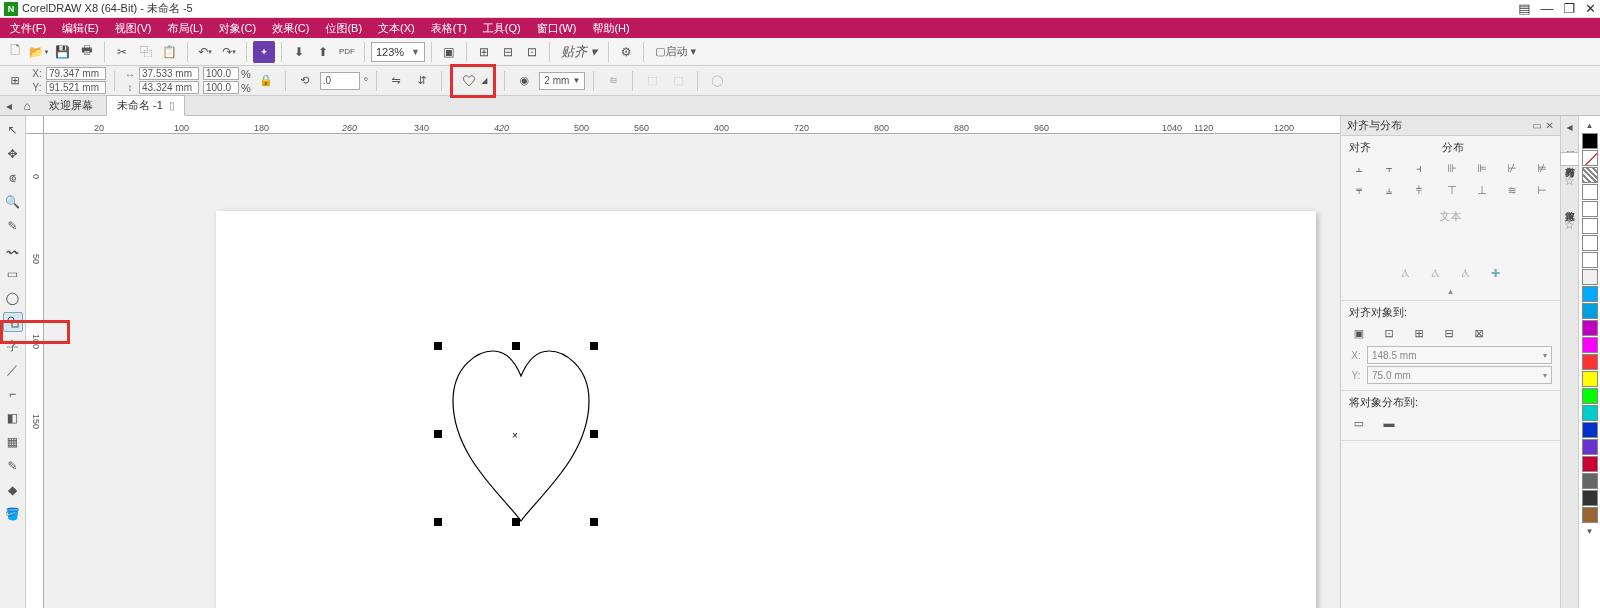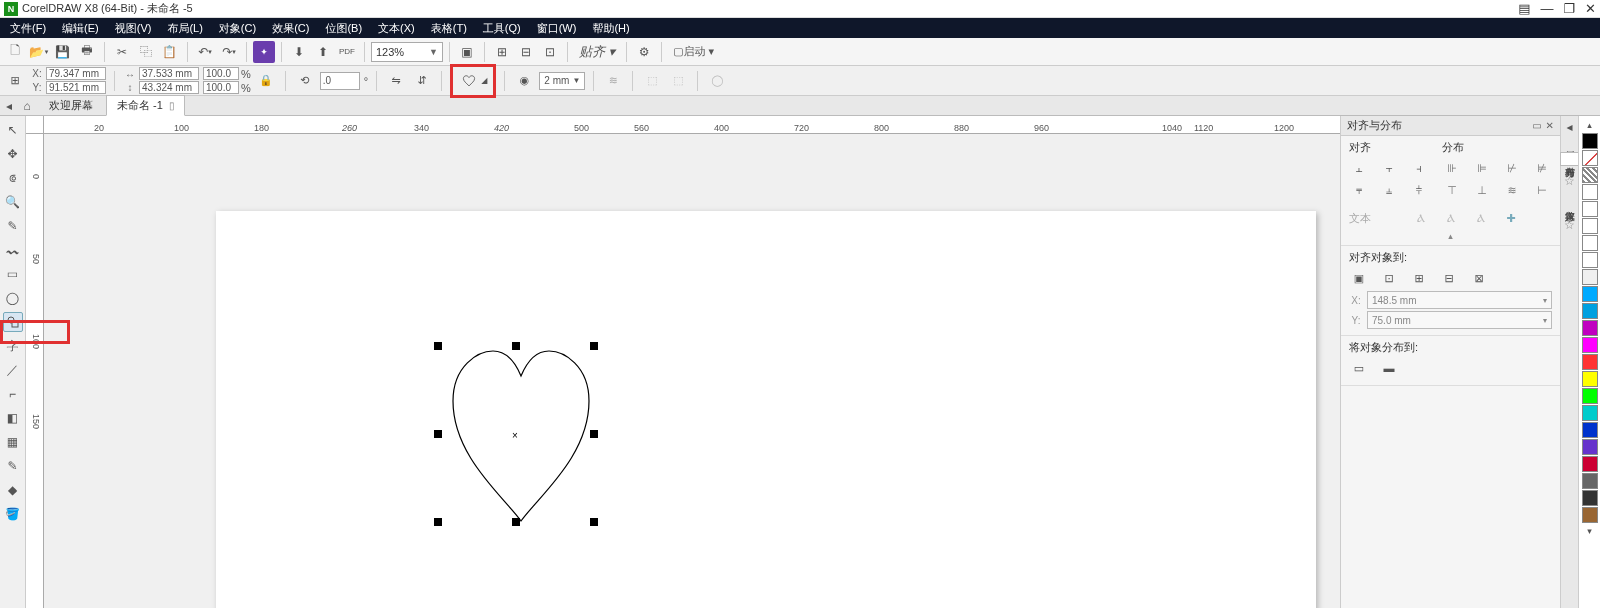--- a/index.html
+++ b/index.html
@@ -6,28 +6,28 @@
   body { width: 1600px; height: 608px; background: #f0f0f0; overflow: hidden; font-size: 12px; color: #333; }
 
   
   .titlebar { height: 18px; background: #fff; display: flex; align-items: center; padding: 0 4px; border-bottom: 1px solid #ddd; }
   .titlebar .logo { width: 14px; height: 14px; background: #1a8f1a; margin-right: 4px; display:flex;align-items:center;justify-content:center;color:#fff;font-size:9px;font-weight:bold;}
   .titlebar .title { font-size: 11px; color: #333; flex: 1; }
   .titlebar .winbtns { display: flex; gap: 10px; font-size: 13px; color:#333;}
   .titlebar .winbtns span { cursor: pointer; }
 
   
-  .menubar { height: 20px; background: #0f172a; display: flex; align-items: flex-end; padding: 0 2px; }
+  .menubar { height: 20px; background: #be185d; display: flex; align-items: flex-end; padding: 0 2px; }
   .menubar .menu-item { color: #fff; font-size: 11px; padding: 2px 8px; cursor: pointer; }
 
   
   .toolbar1 { height: 28px; background: #f5f5f5; border-bottom: 1px solid #ccc; display: flex; align-items: center; padding: 0 4px; gap: 2px; }
   .tb-btn { width: 22px; height: 22px; display: flex; align-items: center; justify-content: center; color:#555; cursor:pointer; border:1px solid transparent; border-radius:2px;}
   .tb-sep { width: 1px; height: 20px; background: #ccc; margin: 0 4px; }
-  .zoom-box { width: 72px; height: 20px; border: 1px solid #aaa; font-size: 11px; padding: 0 4px; background:#fff; display:flex; align-items:center; justify-content:space-between;}
+  .zoom-box { width: 54px; height: 20px; border: 1px solid #aaa; font-size: 11px; padding: 0 4px; background:#fff; display:flex; align-items:center; justify-content:space-between;}
   .zoom-box .dd { font-size:9px; color:#666; }
 
   
   .propbar { height: 30px; background: #f0f0f0; border-bottom: 1px solid #ccc; display: flex; align-items: center; padding: 0 4px; gap: 4px; font-size:11px; color:#555;}
   .coord-group { display:flex; flex-direction:column; gap:1px; }
   .coord-row { display:flex; align-items:center; gap:2px; }
   .coord-row .lbl { width:14px; text-align:center; font-size:10px; color:#666;}
   .coord-input { width: 60px; height: 13px; border:1px solid #aaa; background:#fff; font-size:10px; padding:0 2px; display:flex; align-items:center;}
   .small-input { width:36px; height:13px; border:1px solid #aaa; background:#fff; font-size:10px; padding:0 2px; display:flex;align-items:center;}
   .rot-input { width:40px; height:18px; border:1px solid #aaa; background:#fff; font-size:10px; padding:0 2px; display:flex;align-items:center;}
@@ -356,21 +356,21 @@
             <div class="dist-icon">⊭</div>
           </div>
           <div class="icon-row">
             <div class="dist-icon">⊤</div>
             <div class="dist-icon">⊥</div>
             <div class="dist-icon">≋</div>
             <div class="dist-icon">⊢</div>
           </div>
         </div>
       </div>
-      <div style="display:flex; gap:40px; margin-top:6px; align-items:center;">
+      <div style="display:flex; gap:40px; margin-top:6px; align-items:center;flex-direction:column;">
         <span style="color:#aaa;">文本</span>
         <div style="display:flex; gap:10px;">
           <div class="dist-icon" style="color:#bbb;">Ⲁ</div>
           <div class="dist-icon" style="color:#bbb;">Ⲁ</div>
           <div class="dist-icon" style="color:#bbb;">Ⲁ</div>
           <div class="dist-icon" style="color:#7ab;">✚</div>
         </div>
       </div>
       <div style="text-align:center; font-size:9px; color:#888; margin-top:4px;">▴</div>
     </div>

